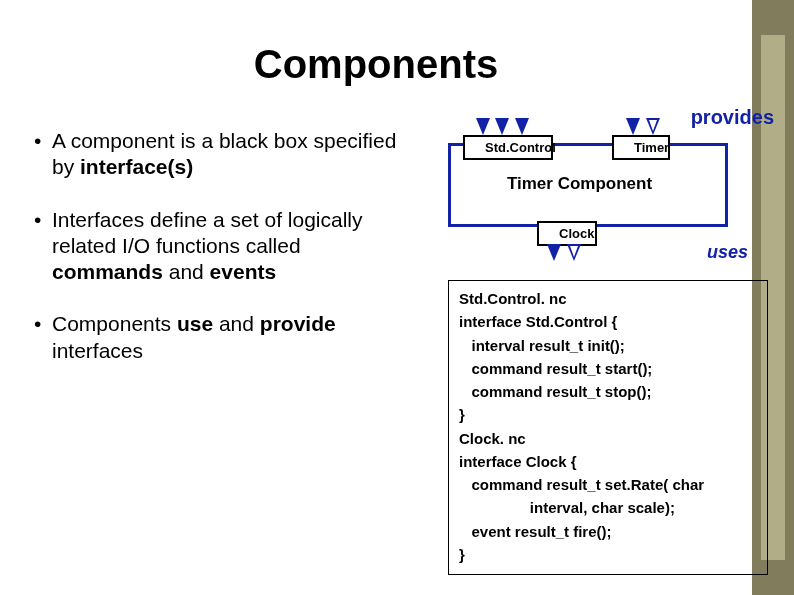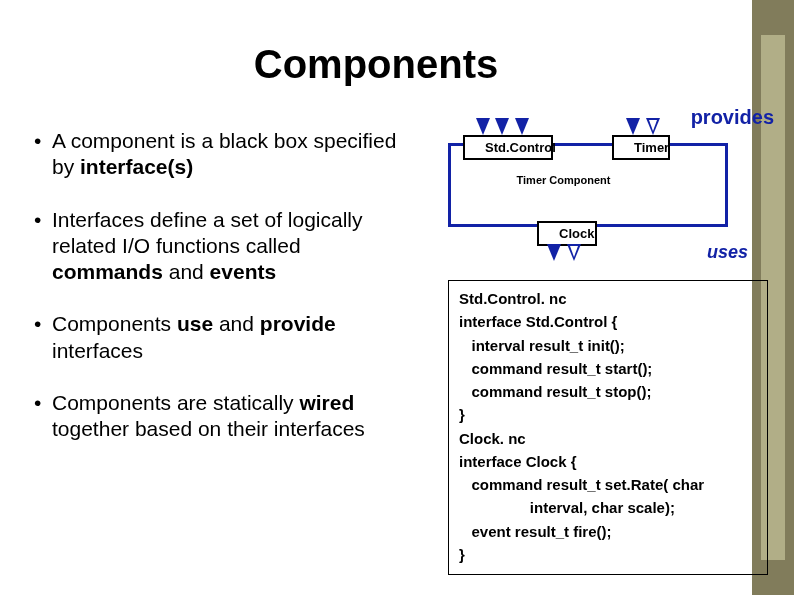--- a/index.html
+++ b/index.html
@@ -103,26 +103,26 @@
     top: 135px;
     width: 58px;
   }
   .iface-clock {
     left: 537px;
     top: 221px;
     width: 60px;
   }
   .comp-label {
     position: absolute;
-    left: 428px;
+    left: 444px;
     top: 174px;
     width: 271px;
     text-align: center;
     font-weight: bold;
-    font-size: 11px;
+    font-size: 17px;
     color: #000;
   }
   
   .arrows {
     position: absolute;
   }
   .tri-down-solid {
     width: 0; height: 0;
     border-left: 7px solid transparent;
     border-right: 7px solid transparent;
@@ -179,23 +179,20 @@
 
 <ul class="bullets">
   <li>
     <span>A component is a black box specified by </span><b>interface(s)</b>
   </li>
   <li>
     <span>Interfaces define a set of logically related I/O functions called </span><b>commands</b><span> and </span><b>events</b>
   </li>
   <li>
     <span>Components </span><b>use</b><span> and </span><b>provide</b><span> interfaces</span>
-  </li>
-  <li>
-    <span>Components are statically </span><b>wired</b><span> together based on their interfaces</span>
   </li>
 </ul>
 
 <div class="provides">provides</div>
 <div class="uses">uses</div>
 
 <div class="arrows arr-group-std">
   <span class="tri-down-solid"></span>
   <span class="tri-down-solid"></span>
   <span class="tri-down-solid"></span>

